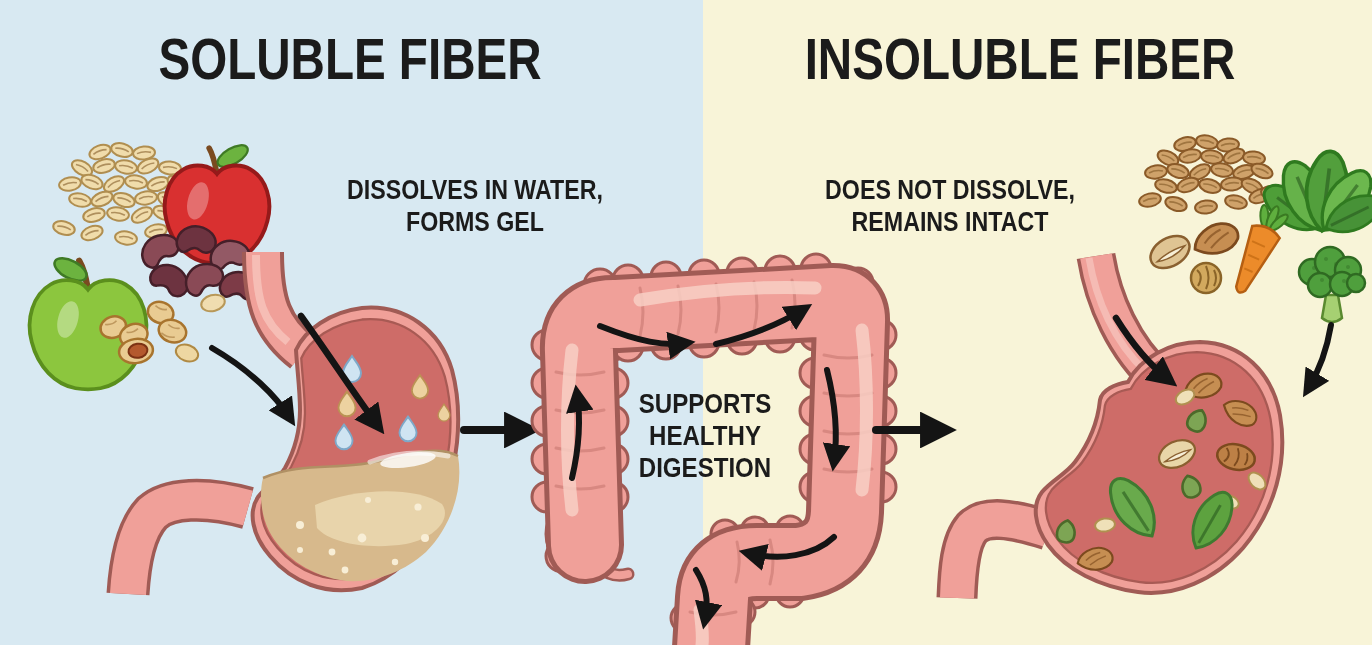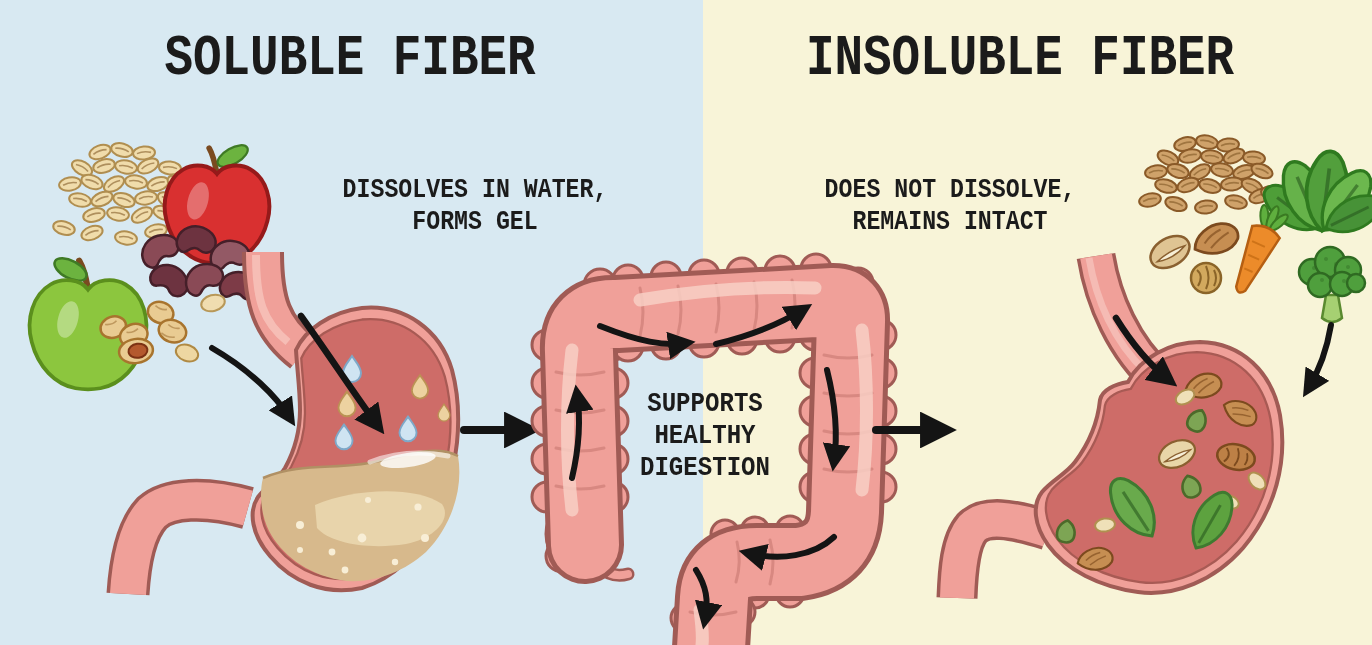--- a/index.html
+++ b/index.html
@@ -1,17 +1,17 @@
 <!DOCTYPE html>
 <html style="--background_left: #d8e9f2; --background_right: #f8f4d8; --organ_fill: #f0a099; --organ_outline: #a05b55; --organ_inner: #ce6c68; --gel: #d7b98c; --arrow: #141414; --text: #1b1b1b;"><head>
 <meta charset="utf-8">
 <style>
   html,body{margin:0;padding:0;background:#ffffff;}
   .stage{position:relative;width:1372px;height:645px;overflow:hidden;
-         font-family:Liberation Mono, monospace;}
+         font-family:Liberation Sans, sans-serif;}
   .stage svg{position:absolute;left:0;top:0;}
   .txt{position:absolute;color:var(--text,#1b1b1b);font-weight:bold;text-align:center;
        white-space:pre-line;transform-origin:center;}
   .title{font-size:58px;line-height:1.0;letter-spacing:0px;transform:scaleX(.82);}
   .title.left{left:30px;top:30px;width:640px;}
   .title.right{left:712px;top:30px;width:616px;}
   .sub{font-size:27px;line-height:1.2;transform:scaleX(.86);}
   .sub.left{left:315px;top:174px;width:320px;}
   .sub.right{left:790px;top:174px;width:320px;}
   .center-label{left:595px;top:388px;width:220px;font-size:28px;line-height:1.14;transform:scaleX(.86);}

